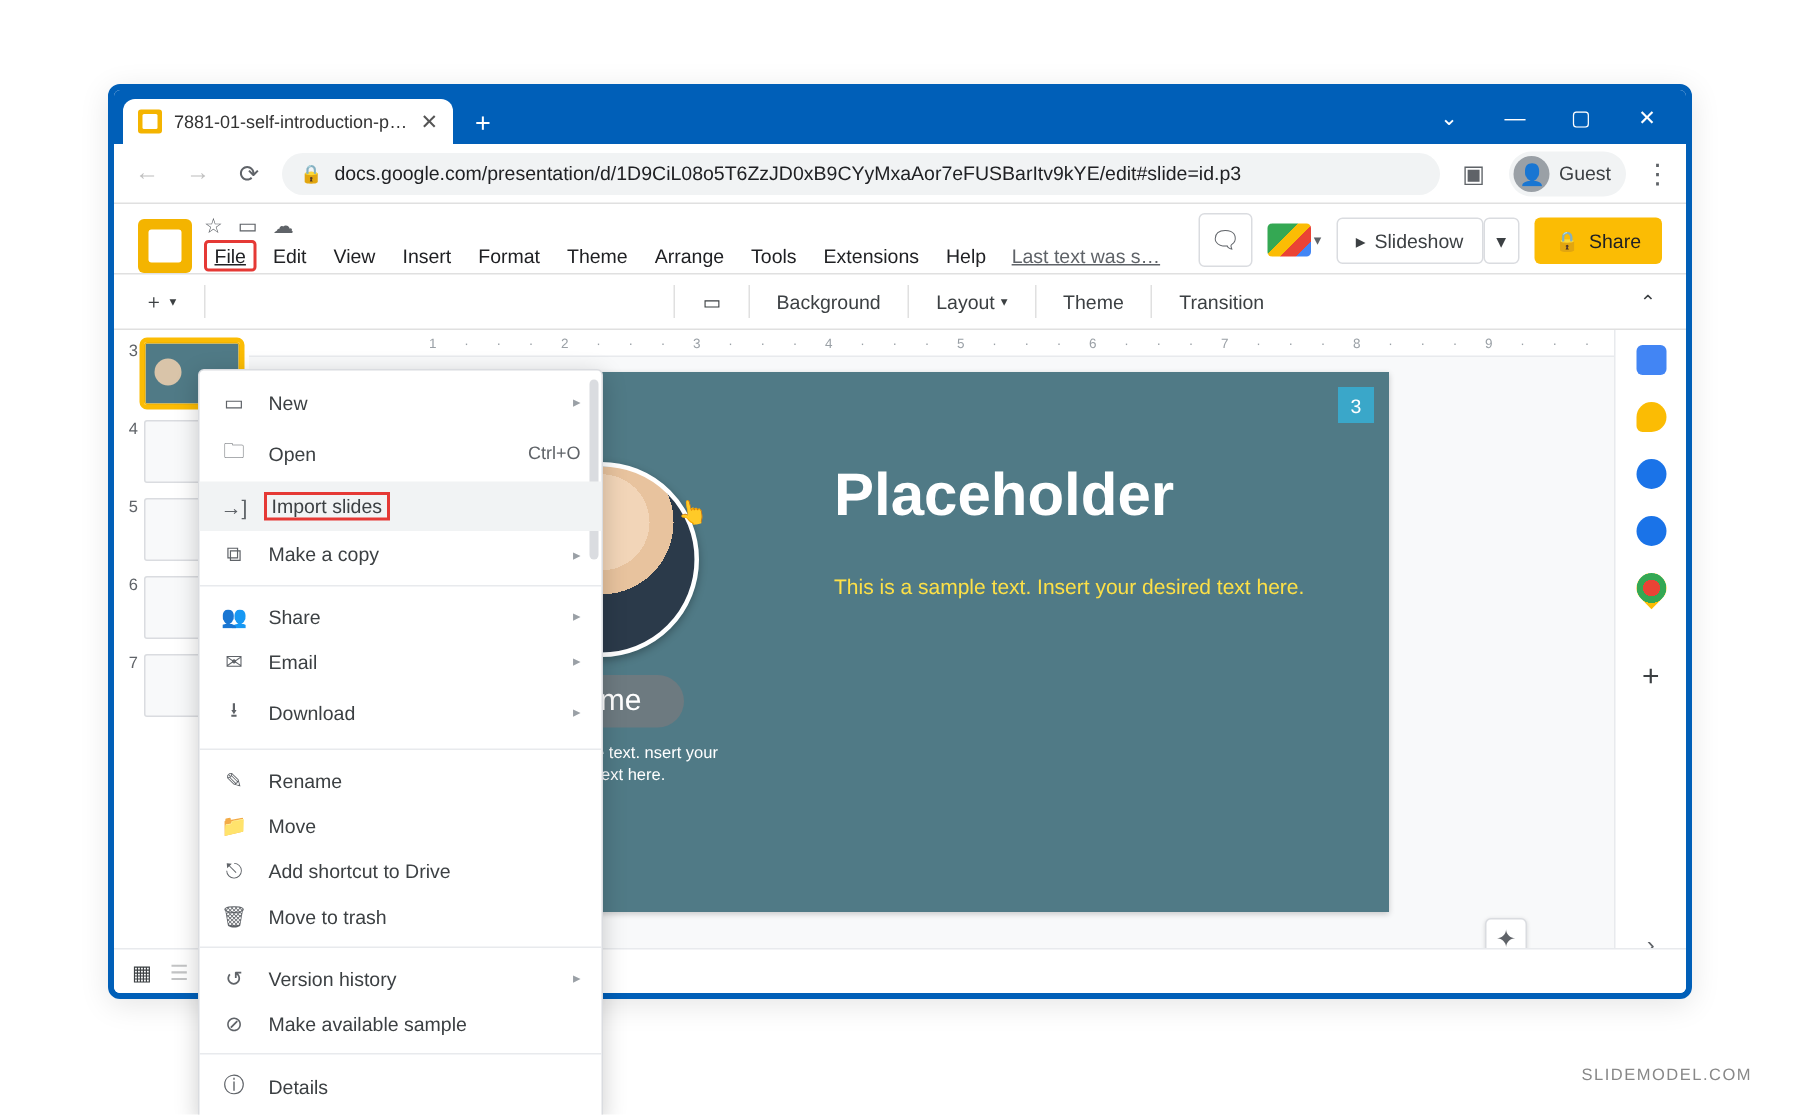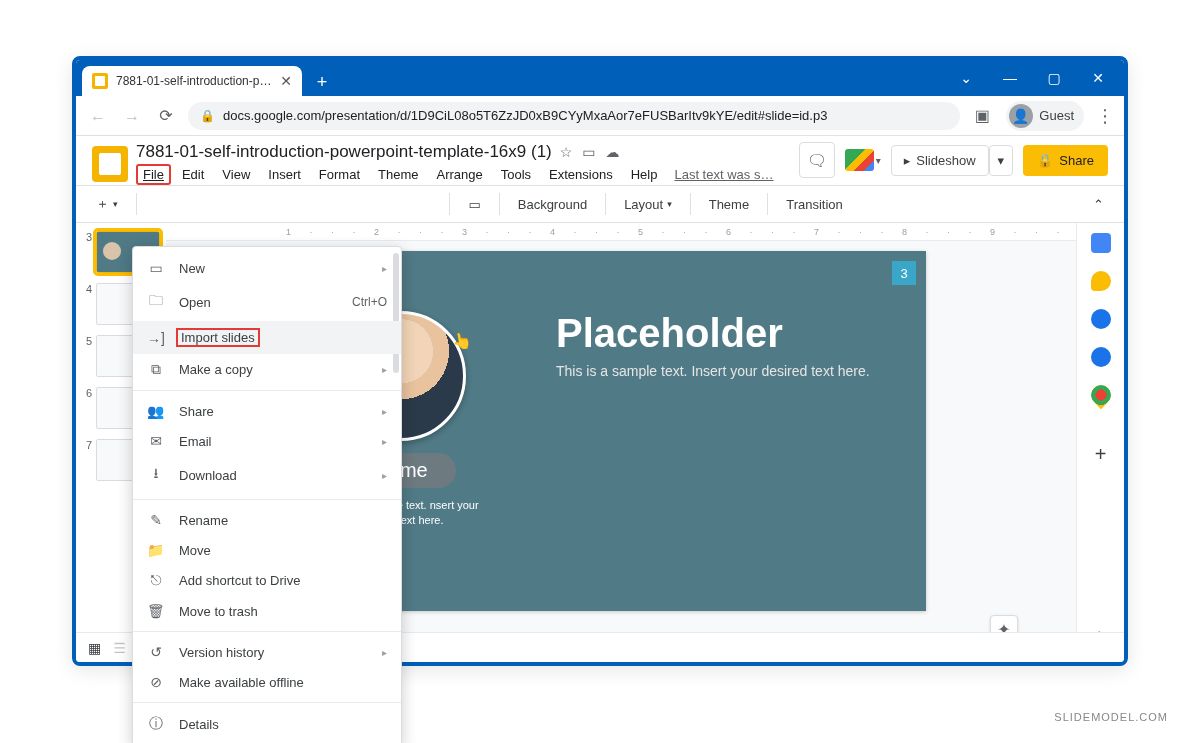--- a/index.html
+++ b/index.html
@@ -68,21 +68,21 @@
 
 .canvas-col { flex:1; background:#f8f9fa; position:relative; overflow:hidden;}
 .ruler-h { height:18px; background:#fff; border-bottom:1px solid #e8eaed; font-size:9px; color:#9aa0a6; display:flex; align-items:center; padding-left:120px; letter-spacing:8px; white-space:nowrap; overflow:hidden;}
 .slide-canvas { position:absolute; left:120px; top:28px; width:640px; height:360px; background:#507a86; box-shadow:0 1px 4px rgba(0,0,0,0.2); }
 .slide-left { position:absolute; left:0; top:0; width:230px; height:100%; background:#507a86; display:flex; flex-direction:column; align-items:center; padding-top:60px;}
 .photo-circle { width:130px; height:130px; border-radius:50%; background:radial-gradient(circle at 50% 30%, #f2d5b8 0 30%, #e8c39e 30% 45%, #2b3a4a 45% 100%); border:3px solid #fff; box-shadow:0 2px 6px rgba(0,0,0,0.3);}
 .name-pill { margin-top:12px; background:#6d7a80; color:#fff; padding:6px 28px; border-radius:18px; font-size:20px;}
 .sample-txt { color:#fff; font-size:11px; text-align:center; margin-top:10px; line-height:1.4; max-width:170px;}
 .slide-right { position:absolute; left:230px; right:0; top:0; bottom:0; padding:60px 30px 0 40px;}
 .ph-title { color:#fff; font-size:40px; font-weight:700;}
-.ph-sub { color:#e5e5e5; font-size:14px; margin-top:7px;}
+.ph-sub { color:#fde047; font-size:14px; margin-top:30px;}
 .slide-badge { position:absolute; right:10px; top:10px; background:#3aa7c9; color:#fff; width:24px; height:24px; display:flex; align-items:center; justify-content:center; font-size:13px;}
 
 .right-rail { width:48px; border-left:1px solid #e8eaed; display:flex; flex-direction:column; align-items:center; padding-top:10px; gap:18px;}
 .rail-ico { width:20px; height:20px; border-radius:4px;}
 .rail-ico.cal{background:linear-gradient(#4285f4,#4285f4);} 
 .rail-ico.keep{background:#fbbc04;border-radius:50% 50% 50% 4px;}
 .rail-ico.tasks{background:#1a73e8;border-radius:50%;}
 .rail-ico.contacts{background:#1a73e8;border-radius:50%;}
 .rail-ico.maps{background:radial-gradient(#ea4335 0 40%,#34a853 40% 70%,#fbbc04 70%);border-radius:50% 50% 50% 0;transform:rotate(-45deg);}
 .rail-plus{font-size:20px;color:#3c4043;margin-top:20px;}
@@ -146,21 +146,20 @@
         <span>Guest</span>
       </div>
       <div class="kebab">⋮</div>
     </div>
   </div>
 
   <div class="app-header">
     <div class="slides-logo"></div>
     <div class="doc-meta">
       <div class="doc-title-row">
-        <span class="doc-title">7881-01-self-introduction-powerpoint-template-16x9 (1)</span>
         <div class="title-icons">
           <span>☆</span>
           <span>▭</span>
           <span>☁</span>
         </div>
       </div>
       <div class="menu-bar">
         <span class="mitem active">File</span>
         <span class="mitem">Edit</span>
         <span class="mitem">View</span>
@@ -338,21 +337,21 @@
      <span class="fm-label">Move to trash</span>
    </div>
    <hr>
    <div class="fm-item">
      <span class="fm-ico">↺</span>
      <span class="fm-label">Version history</span>
      <span class="fm-arrow">▸</span>
    </div>
    <div class="fm-item">
      <span class="fm-ico">⊘</span>
-     <span class="fm-label">Make available offline</span>
+     <span class="fm-label">Make available sample</span>
    </div>
    <hr>
    <div class="fm-item">
      <span class="fm-ico">ⓘ</span>
      <span class="fm-label">Details</span>
    </div>
  </div>
 
  <div class="cursor-hand" style="left:452px; top:332px;">👆</div>
 

